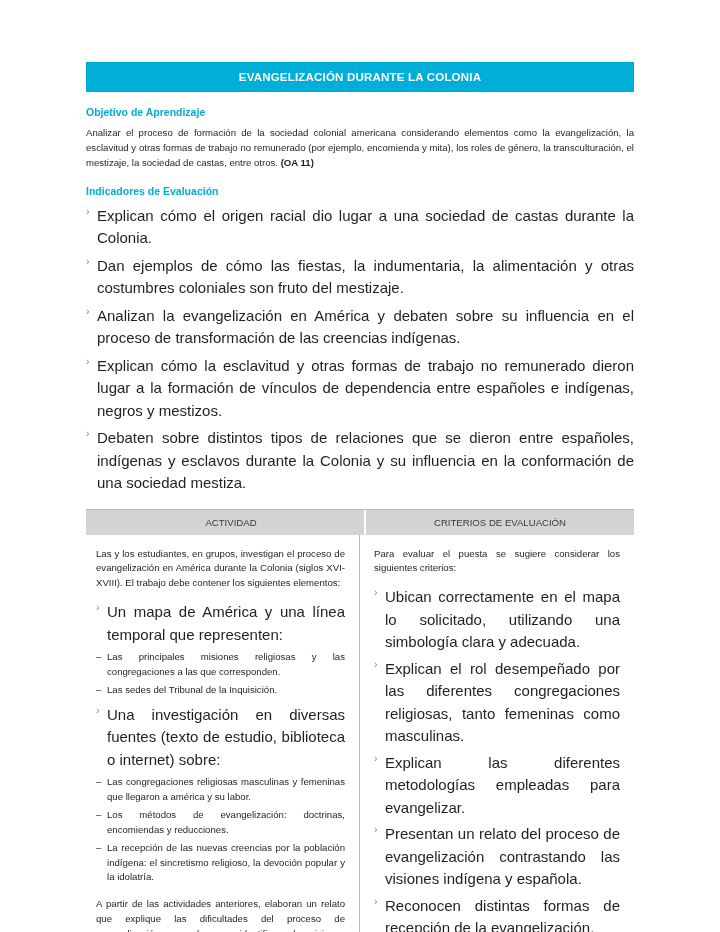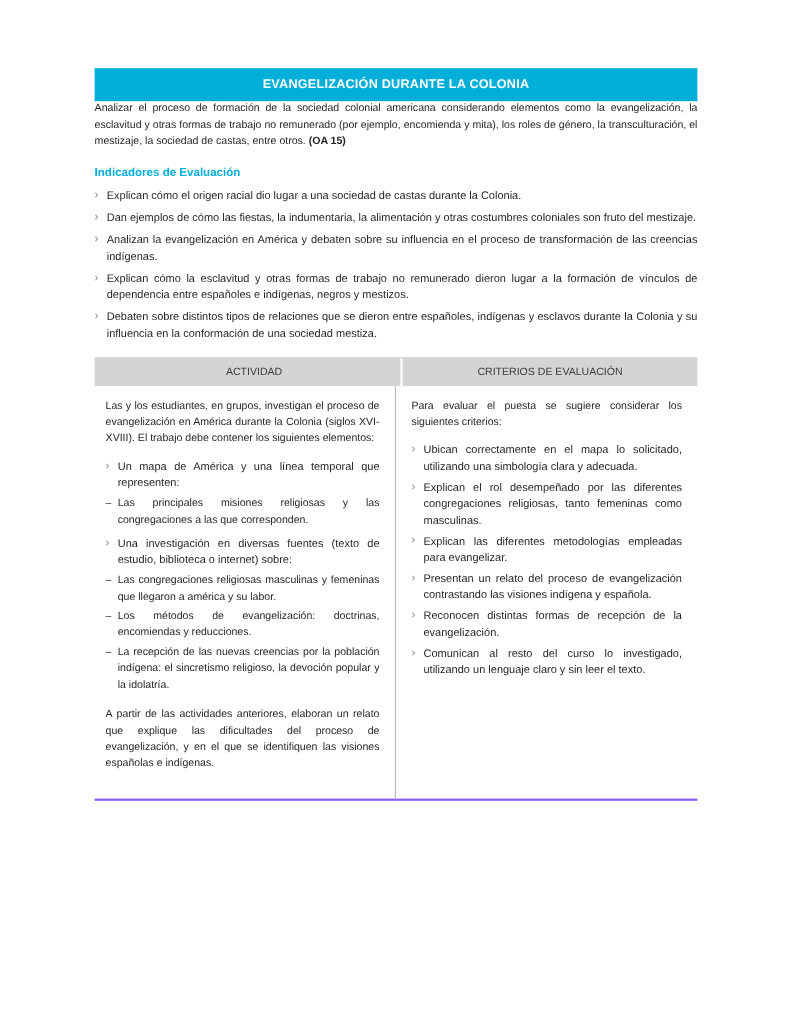--- a/index.html
+++ b/index.html
@@ -55,21 +55,21 @@
 
   
   ul.bullets {
     list-style: none;
     margin: 0;
     padding: 0;
   }
   ul.bullets > li {
     position: relative;
     padding-left: 11px;
-    font-size: 10px;
+    font-size: 15px;
     line-height: 1.5;
     margin-bottom: 5px;
     text-align: justify;
     color: #231f20;
   }
   ul.bullets > li::before {
     content: "›";
     position: absolute;
     left: 0;
     top: -1px;
@@ -147,21 +147,22 @@
 </style>
 </head>
 <body>
 
 <div class="page">
 
   <div class="title-bar">
     <span>EVANGELIZACIÓN DURANTE LA COLONIA</span>
   </div>
 
-  <div class="paragraph"><span>Analizar el proceso de formación de la sociedad colonial americana considerando elementos como la evangelización, la esclavitud y otras formas de trabajo no remunerado (por ejemplo, encomienda y mita), los roles de género, la transculturación, el mestizaje, la sociedad de castas, entre otros. </span><b>(OA 15)</b></div>
+  <div class="section-heading">Objetivo de Aprendizaje</div>
+  <div class="paragraph"><span>Analizar el proceso de formación de la sociedad colonial americana considerando elementos como la evangelización, la esclavitud y otras formas de trabajo no remunerado (por ejemplo, encomienda y mita), los roles de género, la transculturación, el mestizaje, la sociedad de castas, entre otros. </span><b>(OA 11)</b></div>
 
   <div class="section-heading">Indicadores de Evaluación</div>
   <ul class="bullets">
     <li>Explican cómo el origen racial dio lugar a una sociedad de castas durante la Colonia.</li>
     <li>Dan ejemplos de cómo las fiestas, la indumentaria, la alimentación y otras costumbres coloniales son fruto del mestizaje.</li>
     <li>Analizan la evangelización en América y debaten sobre su influencia en el proceso de transformación de las creencias indígenas.</li>
     <li>Explican cómo la esclavitud y otras formas de trabajo no remunerado dieron lugar a la formación de vínculos de dependencia entre españoles e indígenas, negros y mestizos.</li>
     <li>Debaten sobre distintos tipos de relaciones que se dieron entre españoles, indígenas y esclavos durante la Colonia y su influencia en la conformación de una sociedad mestiza.</li>
   </ul>
 
@@ -172,20 +173,21 @@
     </div>
     <div class="table-body">
 
       <div class="cell left">
         <p>Las y los estudiantes, en grupos, investigan el proceso de evangelización en América durante la Colonia (siglos XVI-XVIII). El trabajo debe contener los siguientes elementos:</p>
         <ul class="bullets">
           <li>Un mapa de América y una línea temporal que representen:</li>
         </ul>
         <ul class="dashes indent">
           <li>Las principales misiones religiosas y las congregaciones a las que corresponden.</li>
+          <li>Las sedes del Tribunal de la Inquisición.</li>
         </ul>
         <ul class="bullets">
           <li>Una investigación en diversas fuentes (texto de estudio, biblioteca o internet) sobre:</li>
         </ul>
         <ul class="dashes indent">
           <li>Las congregaciones religiosas masculinas y femeninas que llegaron a américa y su labor.</li>
           <li>Los métodos de evangelización: doctrinas, encomiendas y reducciones.</li>
           <li>La recepción de las nuevas creencias por la población indígena: el sincretismo religioso, la devoción popular y la idolatría.</li>
         </ul>
         <p style="margin-top:12px">A partir de las actividades anteriores, elaboran un relato que explique las dificultades del proceso de evangelización, y en el que se identifiquen las visiones españolas e indígenas.</p>

